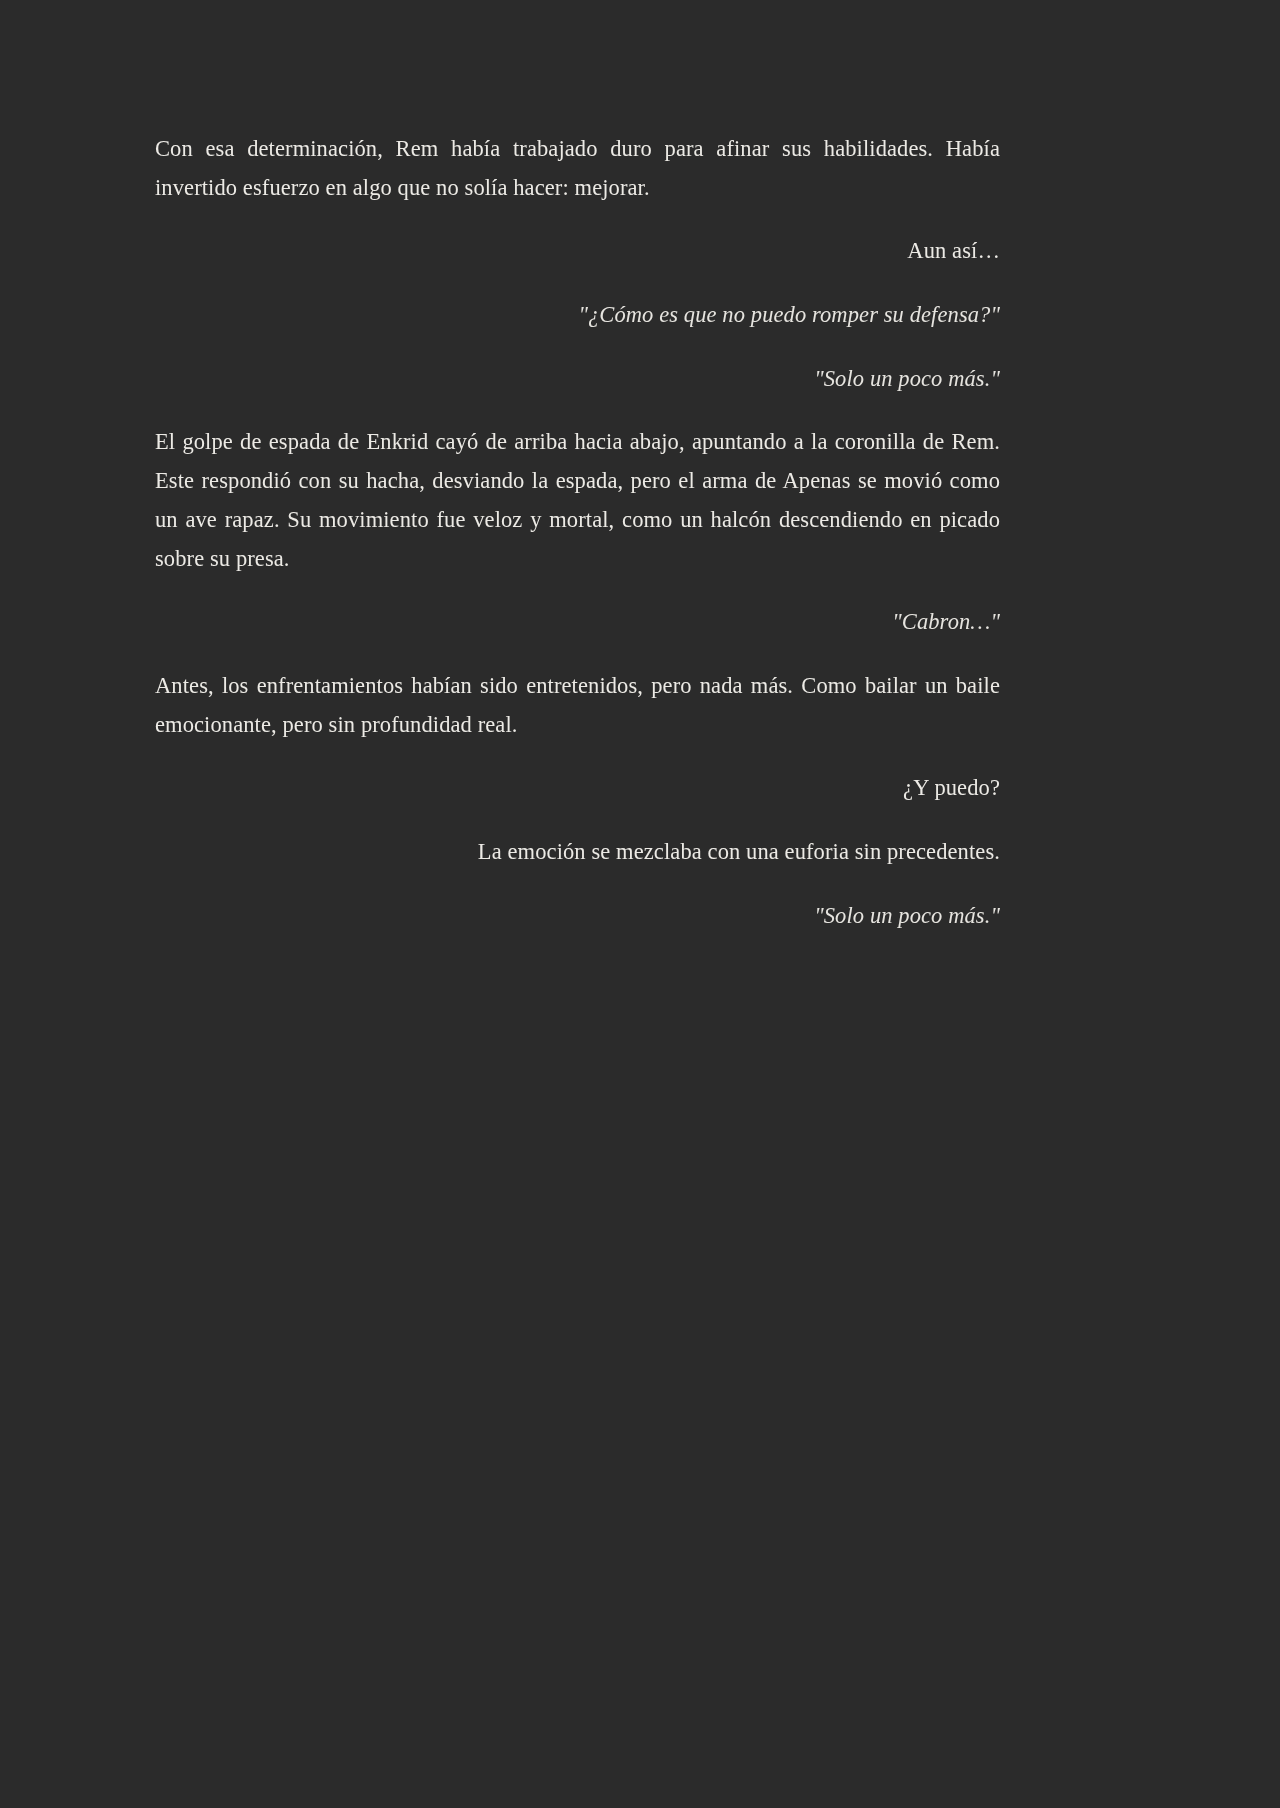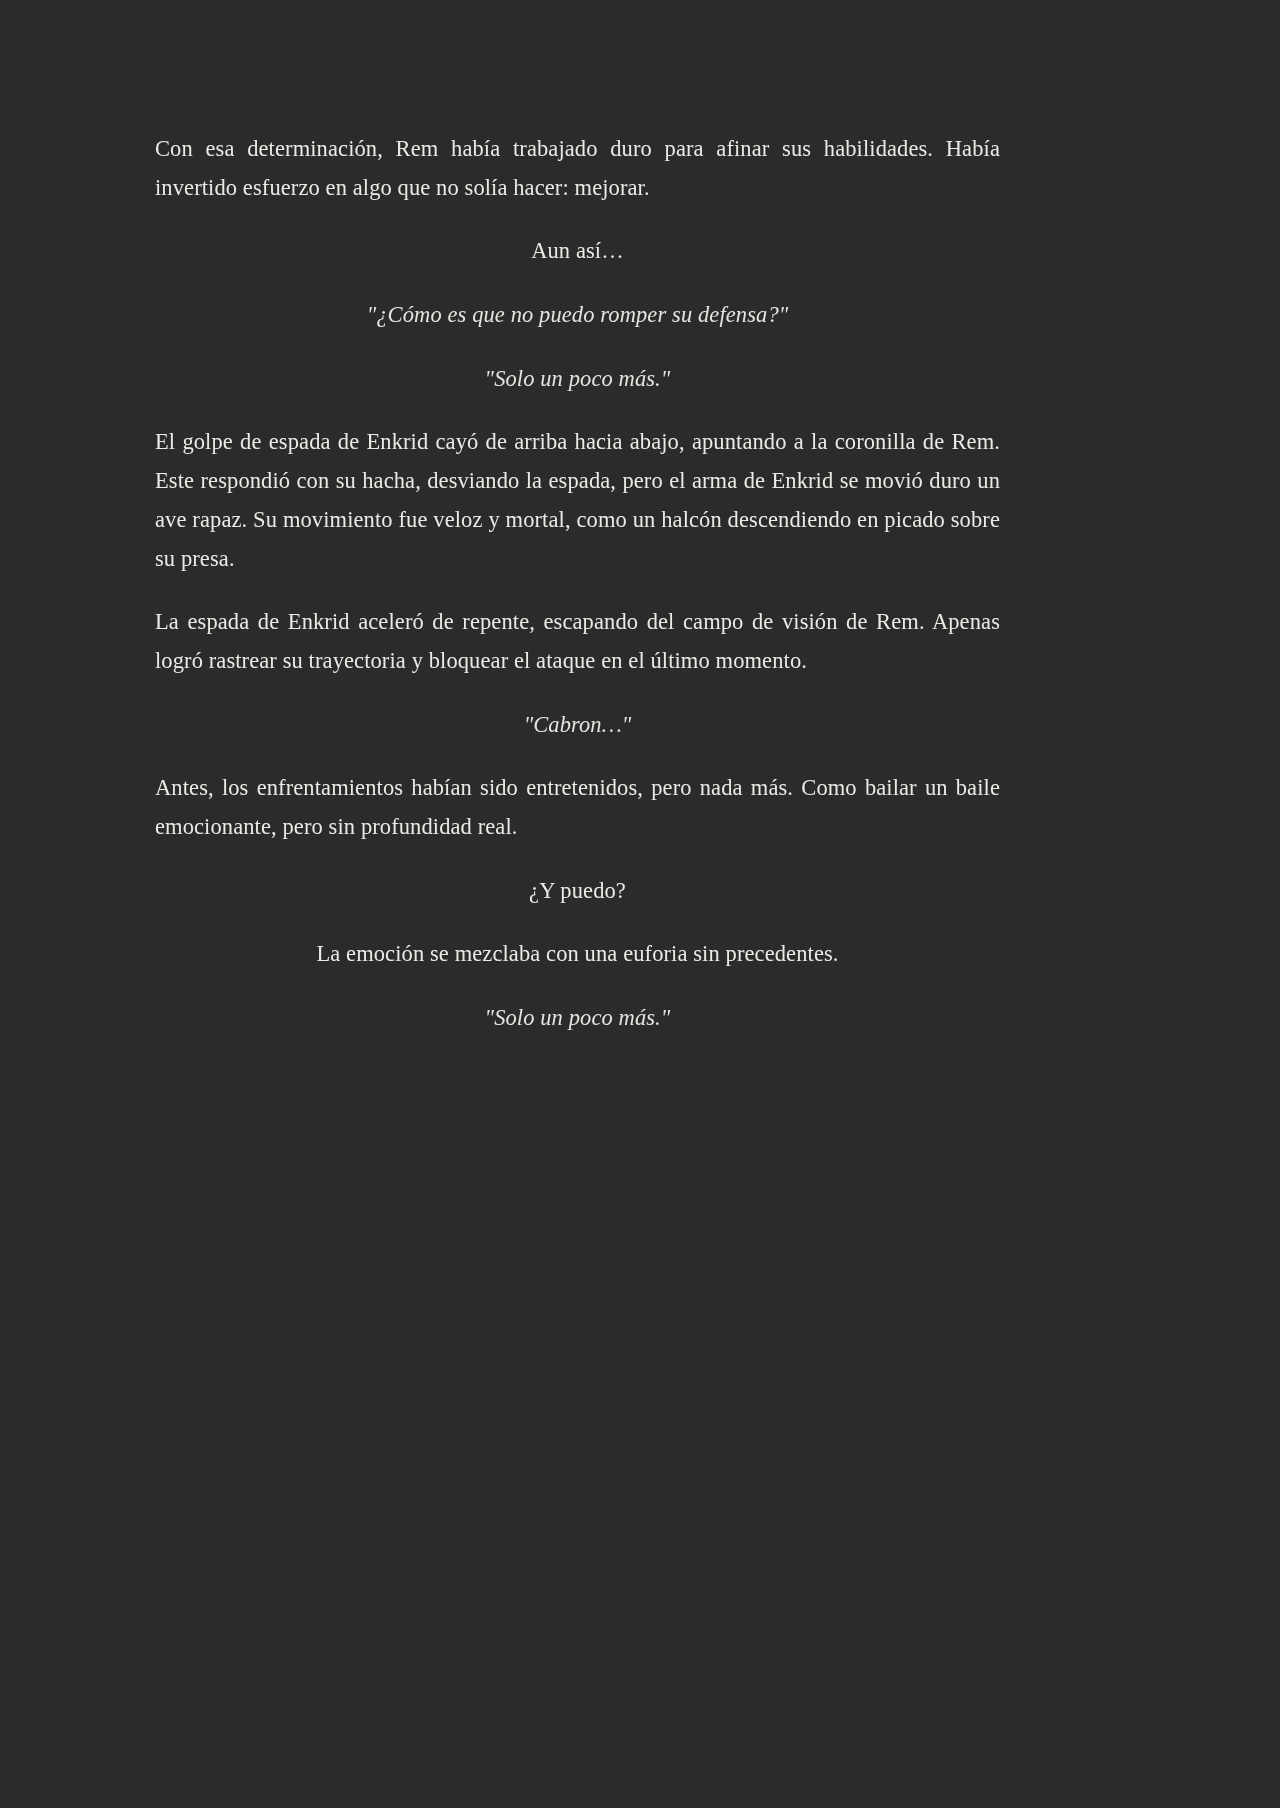--- a/index.html
+++ b/index.html
@@ -33,35 +33,34 @@
     letter-spacing: 0.1px;
   }
   p.para:last-child {
     margin-bottom: 0;
   }
   p.italic {
     font-style: italic;
     color: #e6e4df;
   }
   p.short {
-    text-align: center;
+    text-align: right;
   }
 </style>
 </head>
 <body>
 
 <div class="page">
   <div class="content">
 
     <p class="para">Con esa determinación, Rem había trabajado duro para afinar sus habilidades. Había invertido esfuerzo en algo que no solía hacer: mejorar.</p>
     <p class="para short">Aun así…</p>
     <p class="para italic short">"¿Cómo es que no puedo romper su defensa?"</p>
     <p class="para italic short">"Solo un poco más."</p>
-    <p class="para">El golpe de espada de Enkrid cayó de arriba hacia abajo, apuntando a la coronilla de Rem. Este respondió con su hacha, desviando la espada, pero el arma de Enkrid se movió duro un ave rapaz. Su movimiento fue veloz y mortal, como un halcón descendiendo en picado sobre su presa.</p>
-    <p class="para">La espada de Enkrid aceleró de repente, escapando del campo de visión de Rem. Apenas logró rastrear su trayectoria y bloquear el ataque en el último momento.</p>
+    <p class="para">El golpe de espada de Enkrid cayó de arriba hacia abajo, apuntando a la coronilla de Rem. Este respondió con su hacha, desviando la espada, pero el arma de Apenas se movió como un ave rapaz. Su movimiento fue veloz y mortal, como un halcón descendiendo en picado sobre su presa.</p>
     <p class="para italic short">"Cabron…"</p>
     <p class="para">Antes, los enfrentamientos habían sido entretenidos, pero nada más. Como bailar un baile emocionante, pero sin profundidad real.</p>
     <p class="para short">¿Y puedo?</p>
     <p class="para short">La emoción se mezclaba con una euforia sin precedentes.</p>
     <p class="para italic short">"Solo un poco más."</p>
 
   </div>
 </div>
 
 </body></html>

